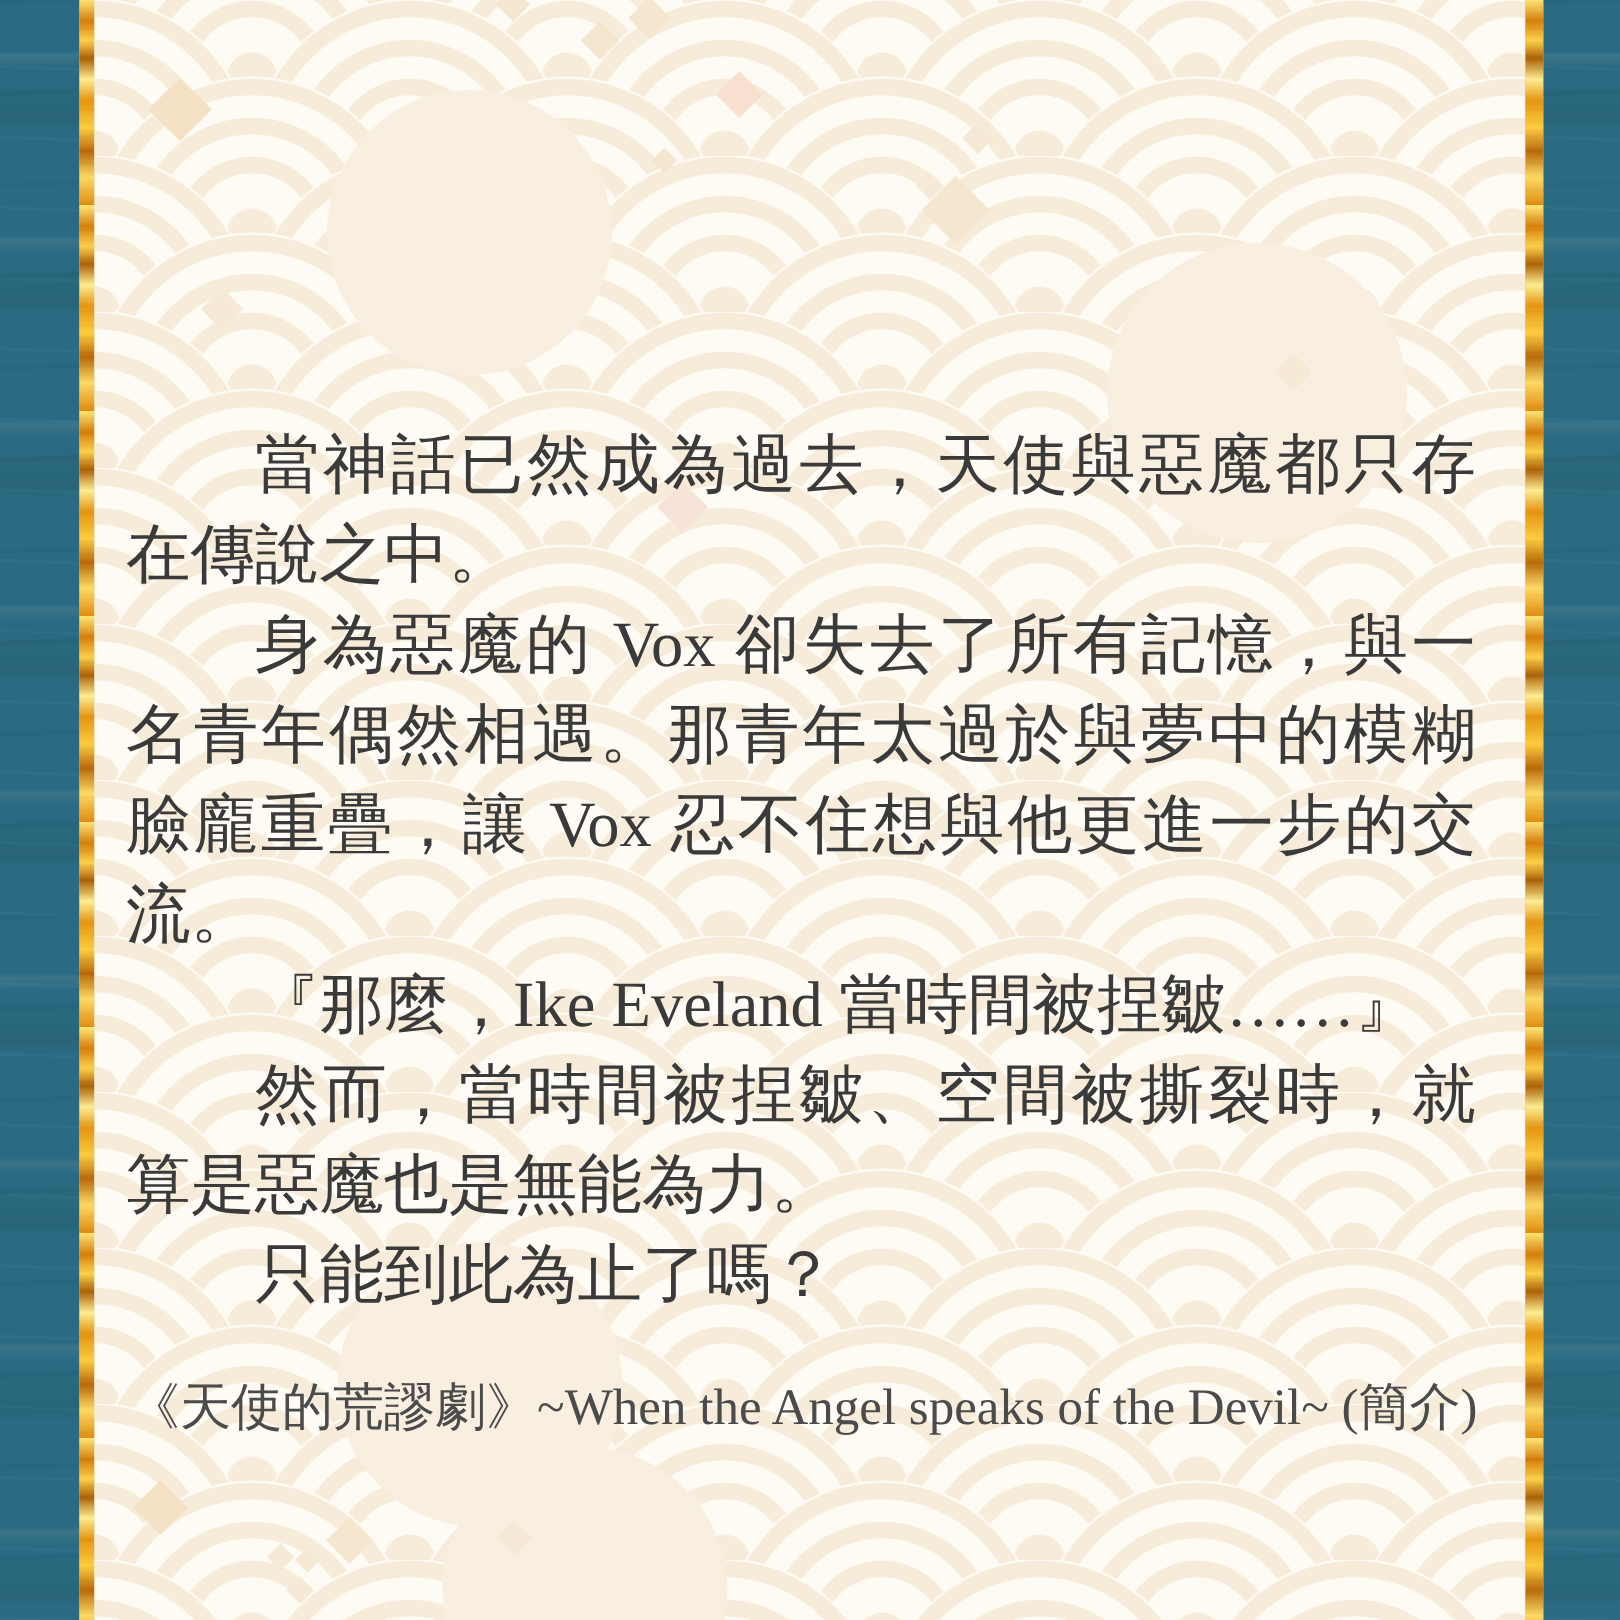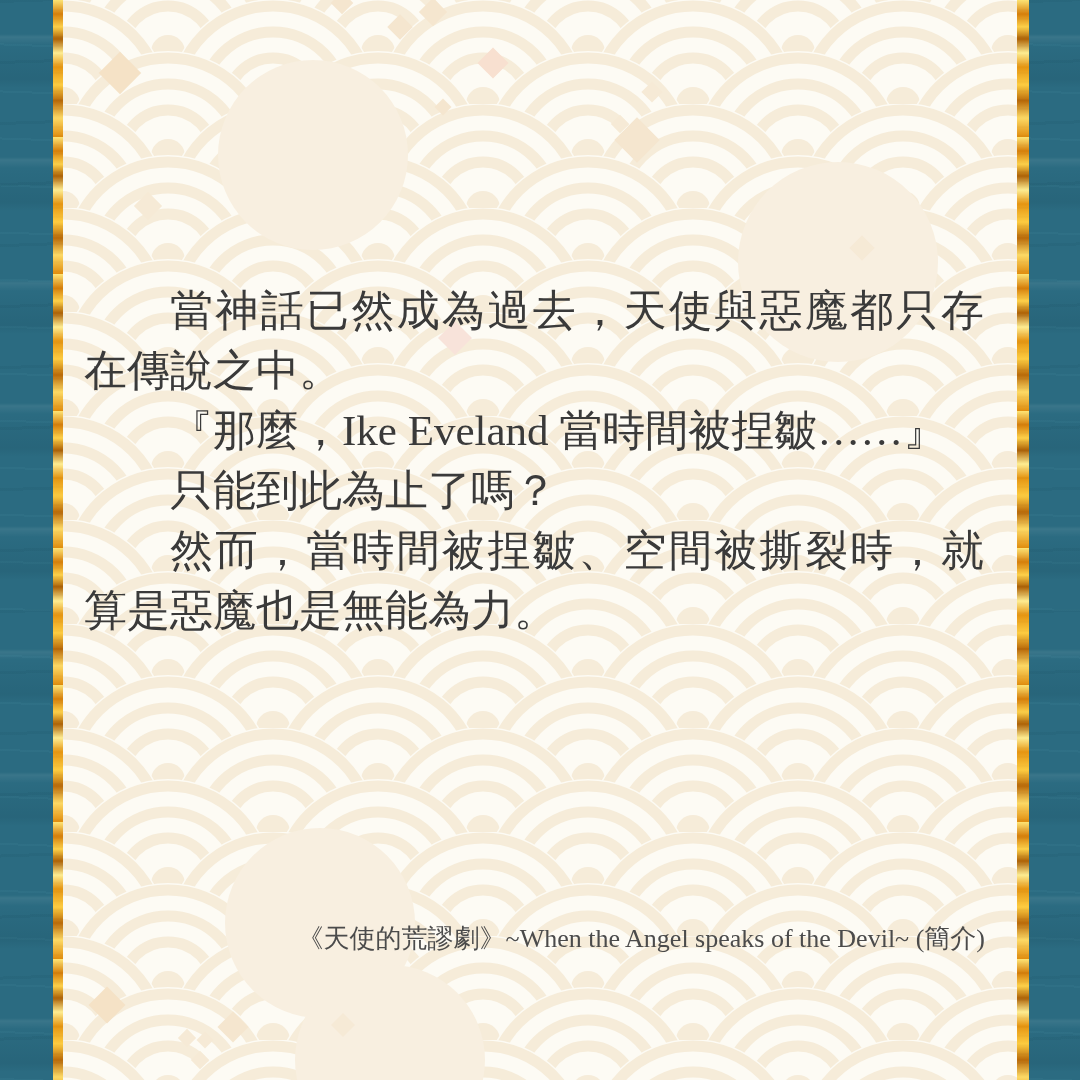--- a/index.html
+++ b/index.html
@@ -59,21 +59,21 @@
     position:absolute;left:21px;top:281px;width:900px;
     color:#3a3a3a;
     font-size:43px;line-height:60px;
     text-align:justify;
   }
   .story p{margin:0;text-indent:2em;}
 
   
   .caption{
     position:absolute;right:32px;top:922px;
-    color:#4b4b4b;font-size:26px;line-height:33px;
+    color:#4b4b4b;font-size:34px;line-height:33px;
     text-align:right;white-space:nowrap;
   }
 </style>
 </head>
 <body>
 
 <div class="page">
 
   <div class="teal-border left"></div>
   <div class="gold-strip left"></div>
@@ -127,23 +127,24 @@
         <rect transform="translate(170,1027) rotate(45)" x="-11" y="-11" width="22" height="22" fill="#f5e6cf"></rect>
         <rect transform="translate(124,1038) rotate(45)" x="-6.5" y="-6.5" width="13" height="13" fill="#f6ead6"></rect>
         <rect transform="translate(142,1040) rotate(45)" x="-6" y="-6" width="12" height="12" fill="#f6ead6"></rect>
         <rect transform="translate(280,1025) rotate(45)" x="-8.5" y="-8.5" width="17" height="17" fill="#f6ead6"></rect>
         <rect transform="translate(137,1060) rotate(45)" x="-6.5" y="-6.5" width="13" height="13" fill="#f6ead6"></rect>
       </g>
     </svg>
 
     <div class="story">
       <p>當神話已然成為過去，天使與惡魔都只存在傳說之中。</p>
+      <p>身為惡魔的 Vox 卻失去了所有記憶，與一名青年偶然相遇。那青年太過於與夢中的模糊臉龐重疊，讓 Vox 忍不住想與他更進一步的交流。</p>
       <p>『那麼，Ike Eveland 當時間被捏皺……』</p>
+      <p>然而，當時間被捏皺、空間被撕裂時，就算是惡魔也是無能為力。</p>
       <p>只能到此為止了嗎？</p>
-      <p>然而，當時間被捏皺、空間被撕裂時，就算是惡魔也是無能為力。</p>
     </div>
 
     <div class="caption">
       <div>《天使的荒謬劇》~When the Angel speaks of the Devil~ (簡介)</div>
     </div>
 
   </div>
 
   <div class="gold-strip right"></div>
   <div class="teal-border right"></div>

